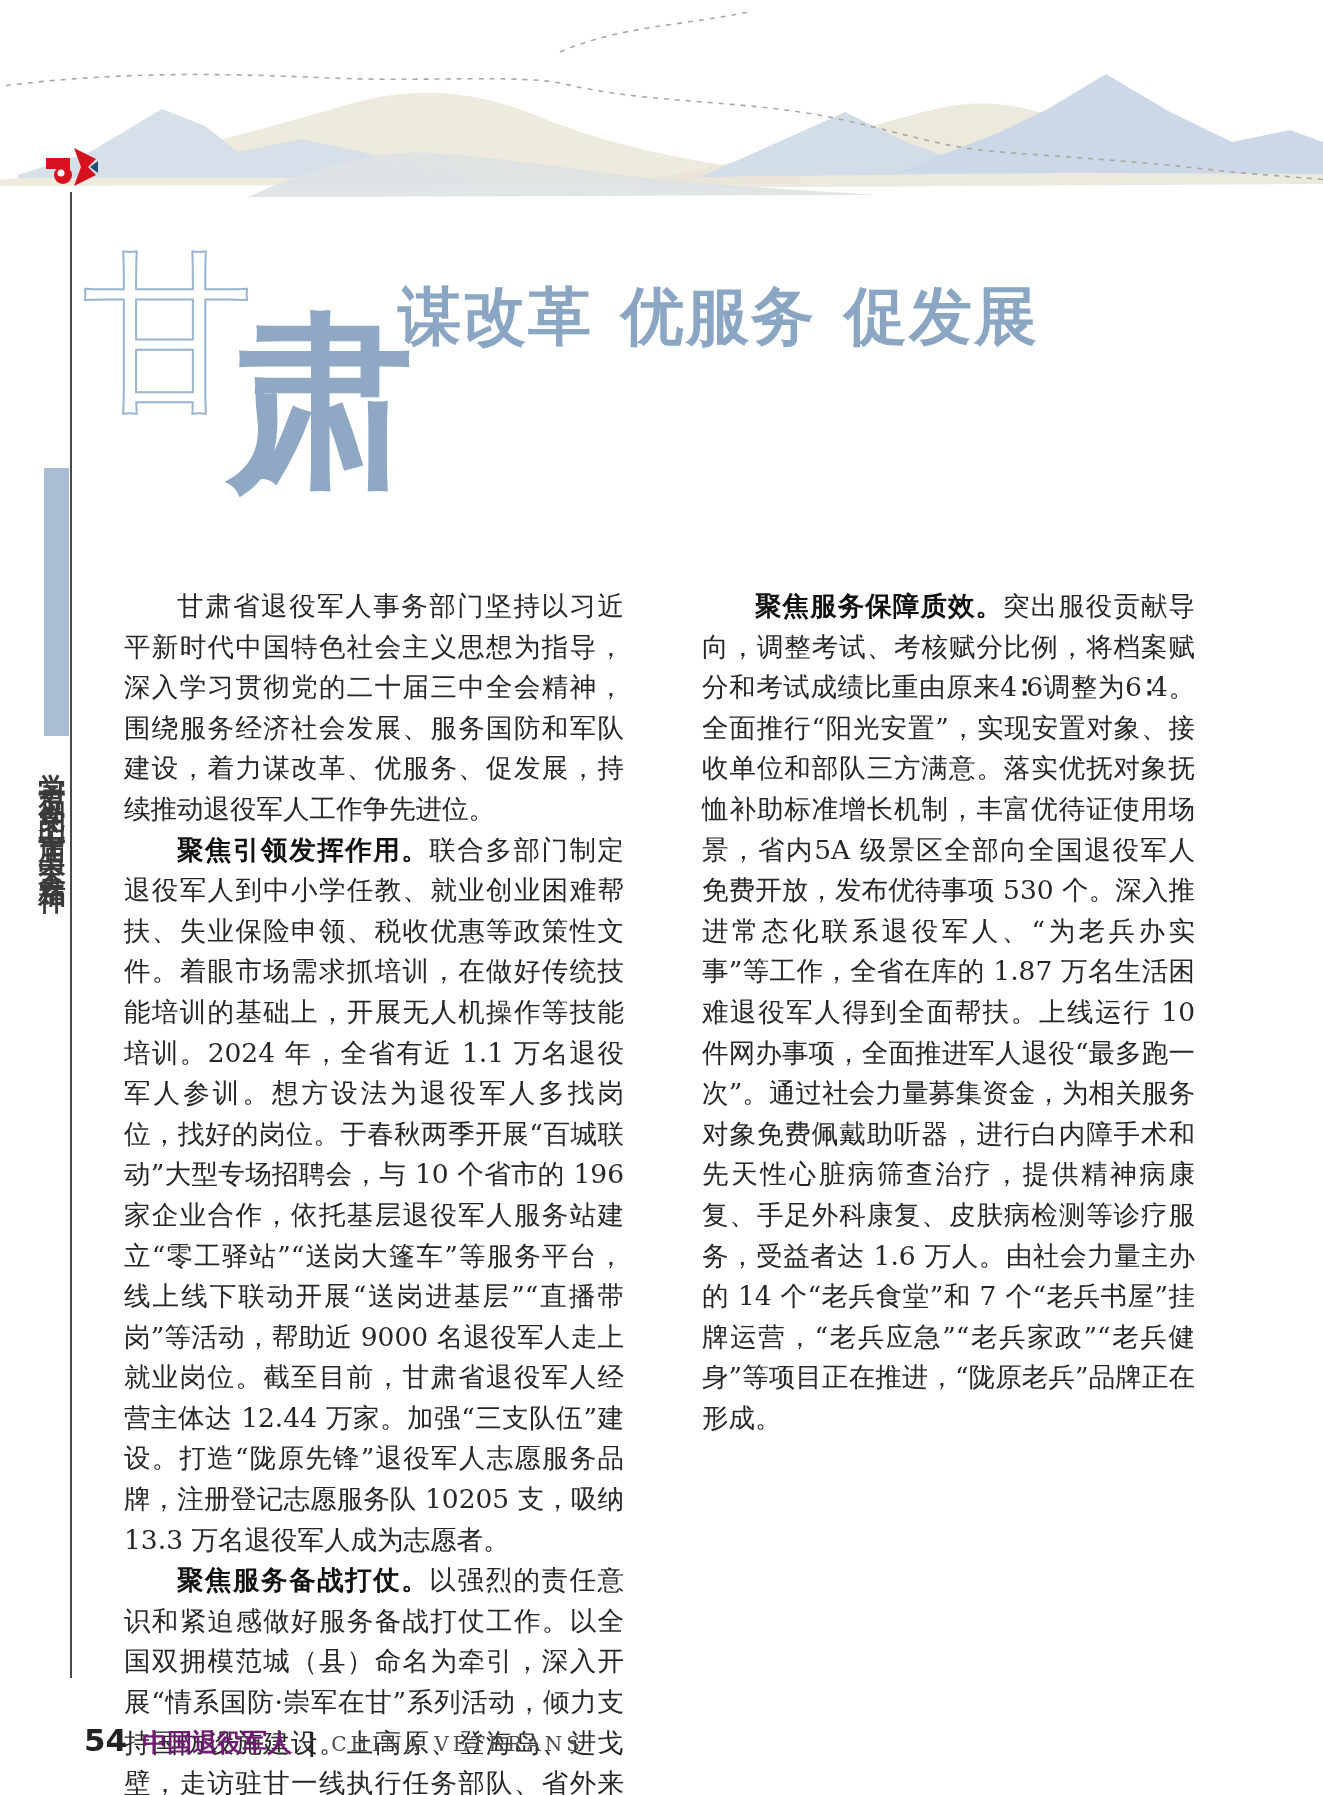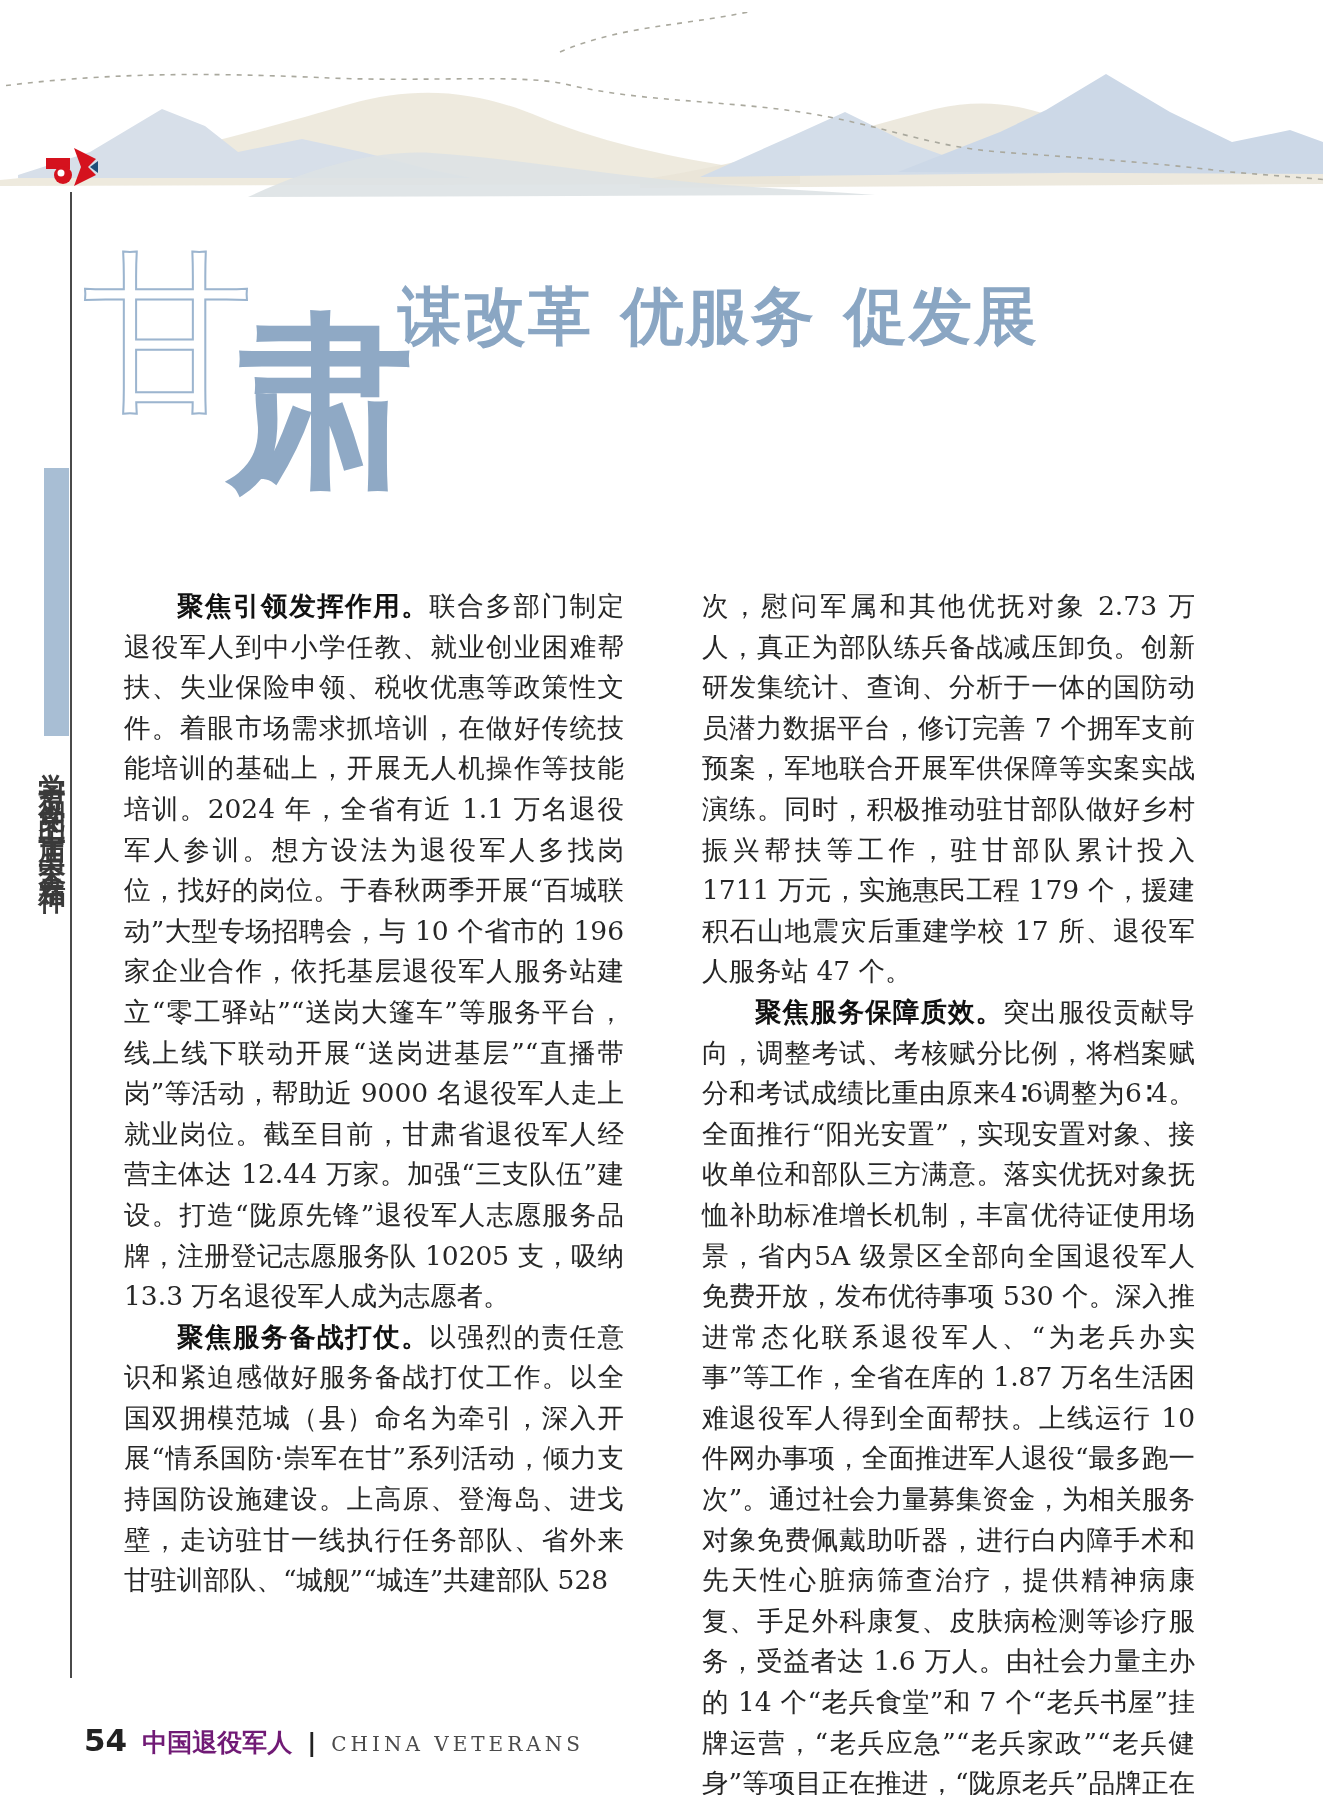--- a/index.html
+++ b/index.html
@@ -82,25 +82,25 @@
     <span>谋改革</span>
     <span>优服务</span>
     <span>促发展</span>
   </div>
 
   <div class="bar"></div>
   <div class="vertical-text">学习贯彻党的二十届三中全会精神</div>
 
   <div class="columns">
     <div class="col-left">
+      <p class="para"><span class="lead"></span><span>甘肃省退役军人事务部门坚持以习近平新时代中国特色社会主义思想为指导，深入学习贯彻党的二十届三中全会精神，围绕服务经济社会发展、服务国防和军队建设，着力谋改革、优服务、促发展，持续推动退役军人工作争先进位。</span></p>
       <p class="para"><span class="lead">聚焦引领发挥作用。</span><span>联合多部门制定退役军人到中小学任教、就业创业困难帮扶、失业保险申领、税收优惠等政策性文件。着眼市场需求抓培训，在做好传统技能培训的基础上，开展无人机操作等技能培训。2024 年，全省有近 1.1 万名退役军人参训。想方设法为退役军人多找岗位，找好的岗位。于春秋两季开展“百城联动”大型专场招聘会，与 10 个省市的 196 家企业合作，依托基层退役军人服务站建立“零工驿站”“送岗大篷车”等服务平台，线上线下联动开展“送岗进基层”“直播带岗”等活动，帮助近 9000 名退役军人走上就业岗位。截至目前，甘肃省退役军人经营主体达 12.44 万家。加强“三支队伍”建设。打造“陇原先锋”退役军人志愿服务品牌，注册登记志愿服务队 10205 支，吸纳 13.3 万名退役军人成为志愿者。</span></p>
       <p class="para"><span class="lead">聚焦服务备战打仗。</span><span>以强烈的责任意识和紧迫感做好服务备战打仗工作。以全国双拥模范城（县）命名为牵引，深入开展“情系国防·崇军在甘”系列活动，倾力支持国防设施建设。上高原、登海岛、进戈壁，走访驻甘一线执行任务部队、省外来甘驻训部队、“城舰”“城连”共建部队 528</span></p>
     </div>
     <div class="col-right">
-      <p class="para no-indent"><span class="lead"></span><span>次，慰问军属和其他优抚对象 2.73 万人，真正为部队练兵备战减压卸负。创新研发集统计、查询、分析于一体的国防动员潜力数据平台，修订完善 7 个拥军支前预案，军地联合开展军供保障等实案实战演练。同时，积极推动驻甘部队做好乡村振兴帮扶等工作，驻甘部队累计投入 1711 万元，实施惠民工程 179 个，援建积石山地震灾后重建学校 17 所、退役军人服务站 47 个。</span></p>
       <p class="para"><span class="lead">聚焦服务保障质效。</span><span>突出服役贡献导向，调整考试、考核赋分比例，将档案赋分和考试成绩比重由原来4∶6调整为6∶4。全面推行“阳光安置”，实现安置对象、接收单位和部队三方满意。落实优抚对象抚恤补助标准增长机制，丰富优待证使用场景，省内5A 级景区全部向全国退役军人免费开放，发布优待事项 530 个。深入推进常态化联系退役军人、“为老兵办实事”等工作，全省在库的 1.87 万名生活困难退役军人得到全面帮扶。上线运行 10 件网办事项，全面推进军人退役“最多跑一次”。通过社会力量募集资金，为相关服务对象免费佩戴助听器，进行白内障手术和先天性心脏病筛查治疗，提供精神病康复、手足外科康复、皮肤病检测等诊疗服务，受益者达 1.6 万人。由社会力量主办的 14 个“老兵食堂”和 7 个“老兵书屋”挂牌运营，“老兵应急”“老兵家政”“老兵健身”等项目正在推进，“陇原老兵”品牌正在形成。</span></p>
 
     </div>
   </div>
 
   <div class="footer">
     <span class="pageno">54</span>
     <span class="mag-cn">中国退役军人</span>
     <span class="fdiv">|</span>
     <span class="mag-en">CHINA VETERANS</span>

